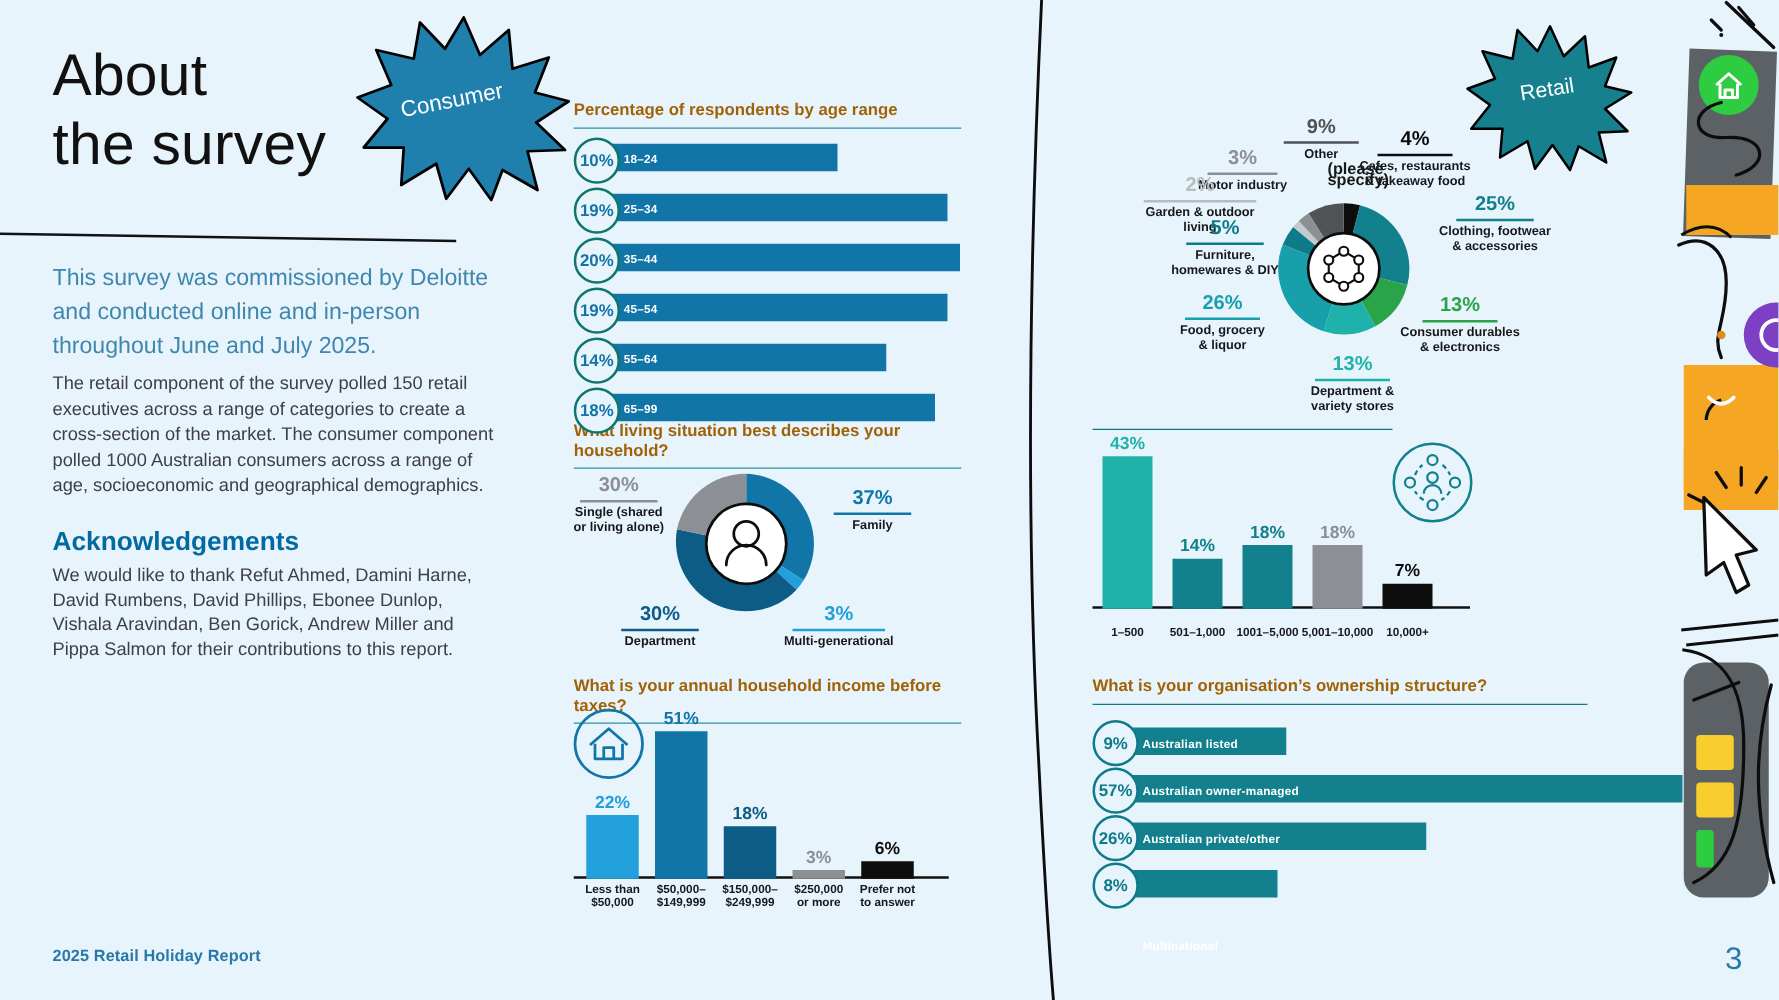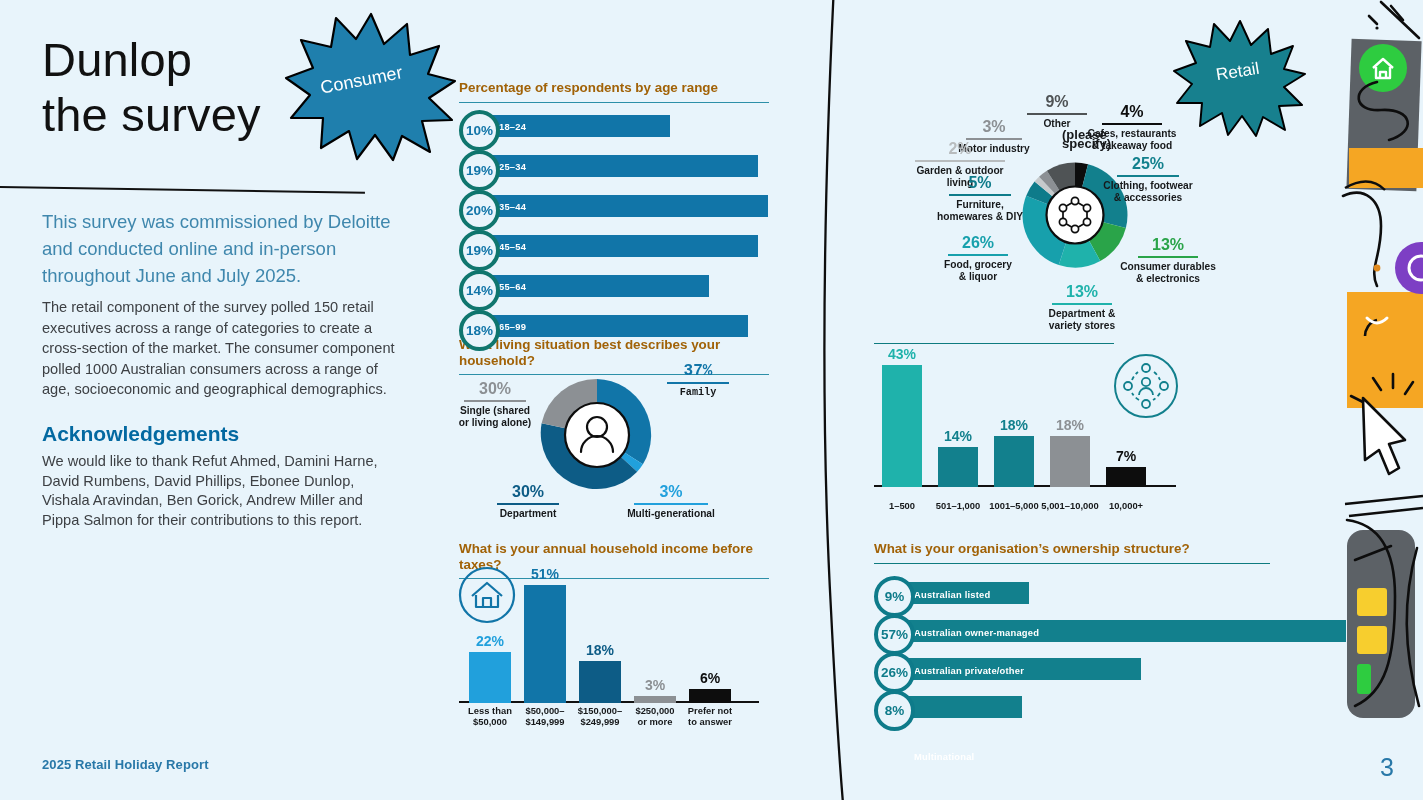--- a/index.html
+++ b/index.html
@@ -68,21 +68,21 @@
   .block h3{
     margin:0;font-size:13.4px;font-weight:700;color:#a16207;line-height:15.5px;
   }
   .block .hrule{margin-top:6px;height:0;border-top:1.6px solid #2c8fa8;}
   .block .hrule.teal{border-top-color:#0e7b7f;}
 
   
   .hbar-row{position:relative;height:33px;margin-top:7px;}
   .hbar-circle{
     position:absolute;left:0;top:0;width:33px;height:33px;border-radius:50%;
-    border:4px solid #0f766e;background:#e8f4fb;
+    border:2px solid #0f766e;background:#e8f4fb;
     display:flex;align-items:center;justify-content:center;
     font-size:13.5px;font-weight:700;color:#1175a8;z-index:3;
   }
   .hbar-circle.teal{border-color:#0e7b8a;color:#0e7b8a;}
   .hbar-fill{
     position:absolute;left:17px;top:5px;height:22px;background:#1175a8;
     z-index:1;
   }
   .hbar-fill.teal{background:#12808d;}
   .hbar-label{
@@ -113,21 +113,21 @@
 
   
   .decor{position:absolute;right:0;top:0;width:90px;height:800px;overflow:hidden;}
 </style>
 </head>
 <body>
 
 <div class="page">
 
   <div class="title">
-    <div>Dunlop</div>
+    <div>About</div>
     <div>the survey</div>
   </div>
   <div class="rule-top"></div>
   <div class="lede">This survey was commissioned by Deloitte and conducted online and in-person throughout June and July 2025.</div>
   <div class="body-copy">The retail component of the survey polled 150 retail executives across a range of categories to create a cross-section of the market. The consumer component polled 1000 Australian consumers across a range of age, socioeconomic and geographical demographics.</div>
   <div class="ack-h">Acknowledgements</div>
   <div class="ack-copy">We would like to thank Refut Ahmed, Damini Harne, David Rumbens, David Phillips, Ebonee Dunlop, Vishala Aravindan, Ben Gorick, Andrew Miller and Pippa Salmon for their contributions to this report.</div>
   <div class="footer">2025 Retail Holiday Report</div>
   <div class="pageno">3</div>
 
@@ -207,21 +207,21 @@
   </svg>
   <div id="household-callouts">
       <div class="callout" style="left: 440px; top: 380px; width: 110px; color: rgb(140, 144, 148);">
         <div class="cval">30%</div>
         <div class="cline" style="width:62px;"></div>
         <div class="clab">
           <div>Single (shared</div>
           <div>or living alone)</div>
         </div>
       </div>
-      <div class="callout" style="left: 648px; top: 362px; width: 100px; color: rgb(17, 117, 168); font-family: Liberation Mono, monospace;">
+      <div class="callout" style="left: 648px; top: 390px; width: 100px; color: rgb(17, 117, 168);">
         <div class="cval">37%</div>
         <div class="cline" style="width:62px;"></div>
         <div class="clab">
           <div>Family</div>
         </div>
       </div>
       <div class="callout" style="left: 478px; top: 483px; width: 100px; color: rgb(13, 92, 134);">
         <div class="cval">30%</div>
         <div class="cline" style="width:62px;"></div>
         <div class="clab">
@@ -341,21 +341,21 @@
           <div>Motor industry</div>
         </div>
       </div>
       <div class="callout" style="left: 904px; top: 140px; width: 112px; color: rgb(184, 188, 190);">
         <div class="cval">2%</div>
         <div class="cline" style="width:90px;"></div>
         <div class="clab">
           <div>Garden &amp; outdoor living</div>
         </div>
       </div>
-      <div class="callout" style="left: 1098px; top: 155px; width: 100px; color: rgb(18, 128, 141); text-align: center;">
+      <div class="callout" style="left: 1146px; top: 155px; width: 100px; color: rgb(18, 128, 141); text-align: center;">
         <div class="cval">25%</div>
         <div class="cline" style="width:62px;"></div>
         <div class="clab">
           <div>Clothing, footwear</div>
           <div>&amp; accessories</div>
         </div>
       </div>
       <div class="callout" style="left: 932px; top: 174px; width: 96px; color: rgb(14, 123, 138);">
         <div class="cval">5%</div>
         <div class="cline" style="width:62px;"></div>

